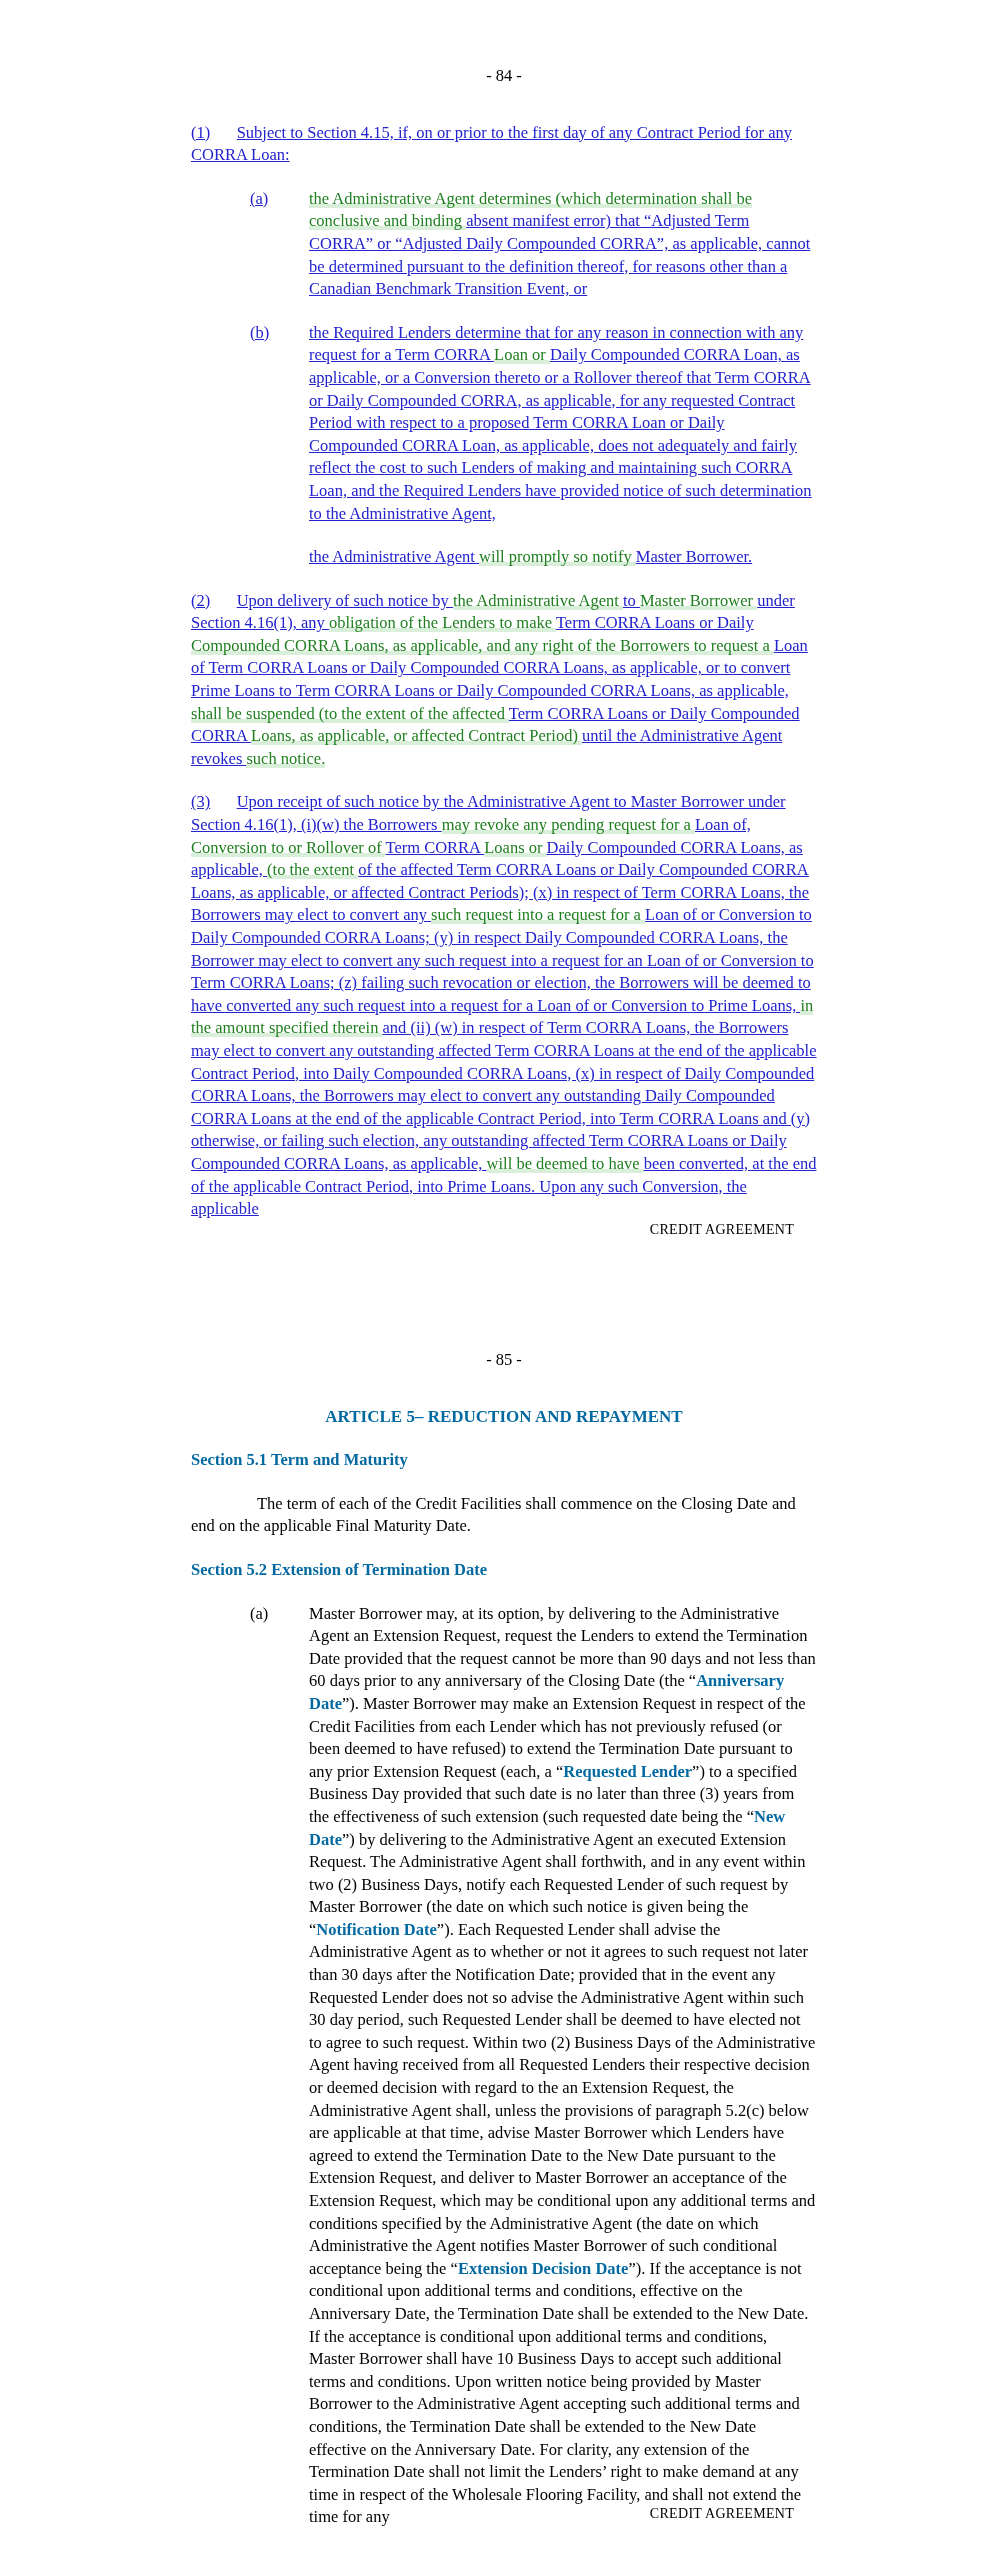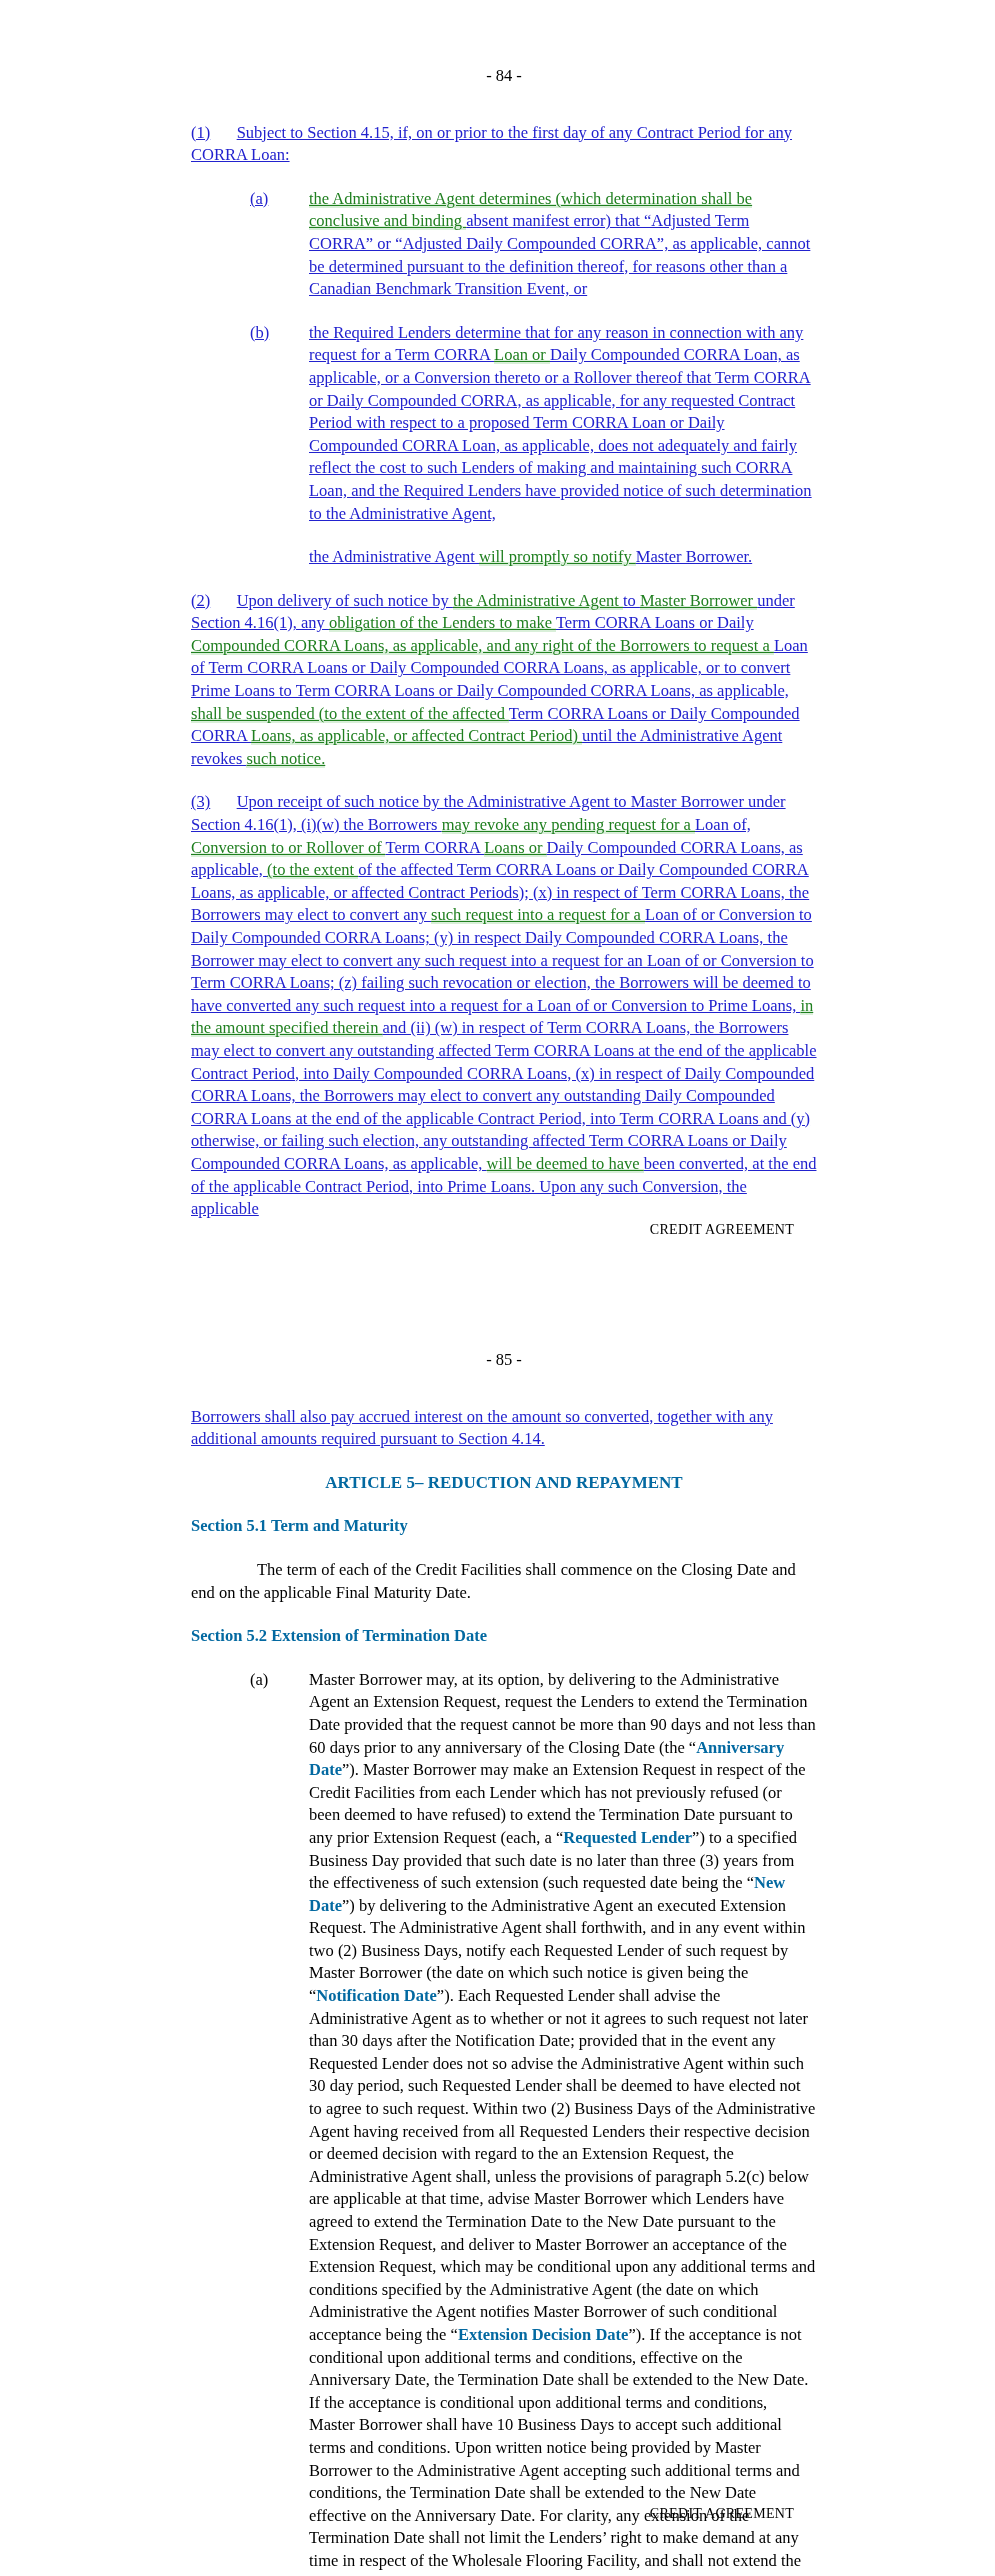--- a/index.html
+++ b/index.html
@@ -23,21 +23,21 @@
   .blk { margin-bottom: 21px; text-align: left; }
   .h1 { font-size: 17px; font-weight: bold; }
   .h2 { font-weight: bold; }
   .centerh { text-align: center; font-weight: bold; font-size: 17px; }
   .item { padding-left: 118px; position: relative; }
   .item > .ilabel { position: absolute; left: 59px; top: 0; }
   .labelgap { display: inline-block; width: 26.4px; }
   .indent { text-indent: 66px; }
   .r-bl  { color: #2222CE; text-decoration: underline; }
   .r-blb { color: #2222CE; text-decoration: underline; font-weight: bold; }
-  .r-gr  { color: #1F7F1F; text-decoration: underline;
+  .r-gr  { color: #1F7F1F; 
            background: linear-gradient(to top, #d9efd9 3.8px, rgba(0,0,0,0) 3.8px); }
   .r-bk  { color: #000000; }
   .r-bkb { color: #0369a1; font-weight: bold; }
   .r-sp  { text-decoration: none; padding: 0 3.8px; }
   .footer {
     position: absolute; top: 1215px; right: 123px;
     font-size: 14px; line-height: 13.2px; letter-spacing: 0.3px; color: #000;
   }
 </style>
 </head>
@@ -57,21 +57,20 @@
           <div class="blk p"><span class="r-bl">(3)</span><span class="labelgap"></span><span class="r-bl">Upon receipt of such notice by the Administrative Agent to Master Borrower under Section 4.16(1), (i)(w) the Borrowers </span><span class="r-gr">may revoke any pending request for a </span><span class="r-bl">Loan of, </span><span class="r-gr">Conversion to or Rollover of </span><span class="r-bl">Term CORRA </span><span class="r-gr">Loans or </span><span class="r-bl">Daily Compounded CORRA Loans, as applicable, </span><span class="r-gr">(to the extent </span><span class="r-bl">of the affected Term CORRA Loans or Daily Compounded CORRA Loans, as applicable, or affected Contract Periods); (x) in respect of Term CORRA Loans, the Borrowers may elect to convert any </span><span class="r-gr">such request into a request for a </span><span class="r-bl">Loan of or Conversion to Daily Compounded CORRA Loans;  (y) in respect Daily Compounded CORRA Loans, the Borrower may elect to convert any such request into a request for an Loan of or Conversion to Term CORRA Loans; (z) failing such revocation or election, the Borrowers will be deemed to have converted any such request into a request for a Loan of or Conversion to Prime Loans, </span><span class="r-gr">in the amount specified therein </span><span class="r-bl">and (ii) (w) in respect of Term CORRA Loans, the Borrowers may elect to convert any outstanding affected Term CORRA Loans at the end of the applicable Contract Period, into Daily Compounded CORRA Loans, (x) in respect of Daily Compounded CORRA Loans, the Borrowers may elect to convert any outstanding Daily Compounded CORRA Loans at the end of the applicable Contract Period, into Term CORRA Loans and (y) otherwise, or failing such election, any outstanding affected Term CORRA Loans or Daily Compounded CORRA Loans, as applicable, </span><span class="r-gr">will be deemed to have </span><span class="r-bl">been converted, at the end of the applicable Contract Period, into Prime Loans.  Upon any such Conversion, the applicable</span></div>
         </div>
     </div>
     <div class="footer">CREDIT AGREEMENT</div>
   </section>
 
   <section class="page" id="page2">
     <div class="content">
       <div class="pagenum">- 85 -</div>
       <div>
-          <div class="blk p"><span class="r-bl">Borrowers shall also pay accrued interest on the amount so converted, together with any additional amounts required pursuant to Section 4.14.</span></div>
           <div class="blk centerh"><span class="r-bkb">ARTICLE 5– REDUCTION AND REPAYMENT</span></div>
           <div class="blk h2"><span class="r-bkb">Section 5.1 Term and Maturity</span></div>
           <div class="blk p indent"><span class="r-bk">The term of each of the Credit Facilities shall commence on the Closing Date and end on the applicable Final Maturity Date.</span></div>
           <div class="blk h2"><span class="r-bkb">Section 5.2 Extension of Termination Date</span></div>
           <div class="blk item"><span class="ilabel r-bk">(a)</span><span class="r-bk">Master Borrower may, at its option, by delivering to the Administrative Agent an Extension Request, request the Lenders to extend the Termination Date provided that the request cannot be more than 90 days and not less than 60 days prior to any anniversary of the Closing Date (the “</span><span class="r-bkb">Anniversary Date</span><span class="r-bk">”). Master Borrower may make an Extension Request in respect of the Credit Facilities from each Lender which has not previously refused (or been deemed to have refused) to extend the Termination Date pursuant to any prior Extension Request (each, a “</span><span class="r-bkb">Requested Lender</span><span class="r-bk">”) to a specified Business Day provided that such date is no later than three (3) years from the effectiveness of such extension (such requested date being the “</span><span class="r-bkb">New Date</span><span class="r-bk">”) by delivering to the Administrative Agent an executed Extension Request. The Administrative Agent shall forthwith, and in any event within two (2) Business Days, notify each Requested Lender of such request by Master Borrower (the date on which such notice is given being the “</span><span class="r-bkb">Notification Date</span><span class="r-bk">”). Each Requested Lender shall advise the Administrative Agent as to whether or not it agrees to such request not later than 30 days after the Notification Date; provided that in the event any Requested Lender does not so advise the Administrative Agent within such 30 day period, such Requested Lender shall be deemed to have elected not to agree to such request. Within two (2) Business Days of the Administrative Agent having received from all Requested Lenders their respective decision or deemed decision with regard to the an Extension Request, the Administrative Agent shall, unless the provisions of paragraph 5.2(c) below are applicable at that time, advise Master Borrower which Lenders have agreed to extend the Termination Date to the New Date pursuant to the Extension Request, and deliver to Master Borrower an acceptance of the Extension Request, which may be conditional upon any additional terms and conditions specified by the Administrative Agent (the date on which Administrative the Agent notifies Master Borrower of such conditional acceptance being the “</span><span class="r-bkb">Extension Decision Date</span><span class="r-bk">”). If the acceptance is not conditional upon additional terms and conditions, effective on the Anniversary Date, the Termination Date shall be extended to the New Date. If the acceptance is conditional upon additional terms and conditions, Master Borrower shall have 10 Business Days to accept such additional terms and conditions. Upon written notice being provided by Master Borrower to the Administrative Agent accepting such additional terms and conditions, the Termination Date shall be extended to the New Date effective on the Anniversary Date.  For clarity, any extension of the Termination Date shall not limit the Lenders’ right to make demand at any time in respect of the Wholesale Flooring Facility, and shall not extend the time for any</span></div>
         </div>
     </div>
     <div class="footer">CREDIT AGREEMENT</div>
   </section>
 

